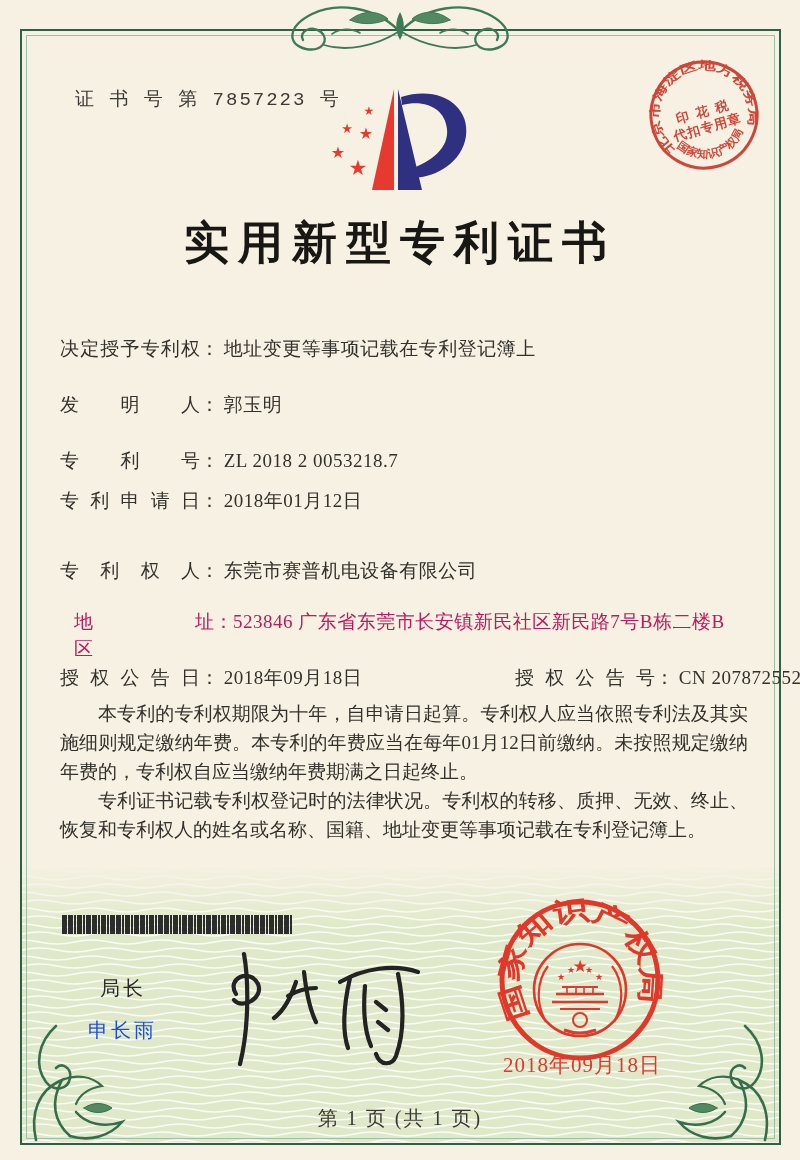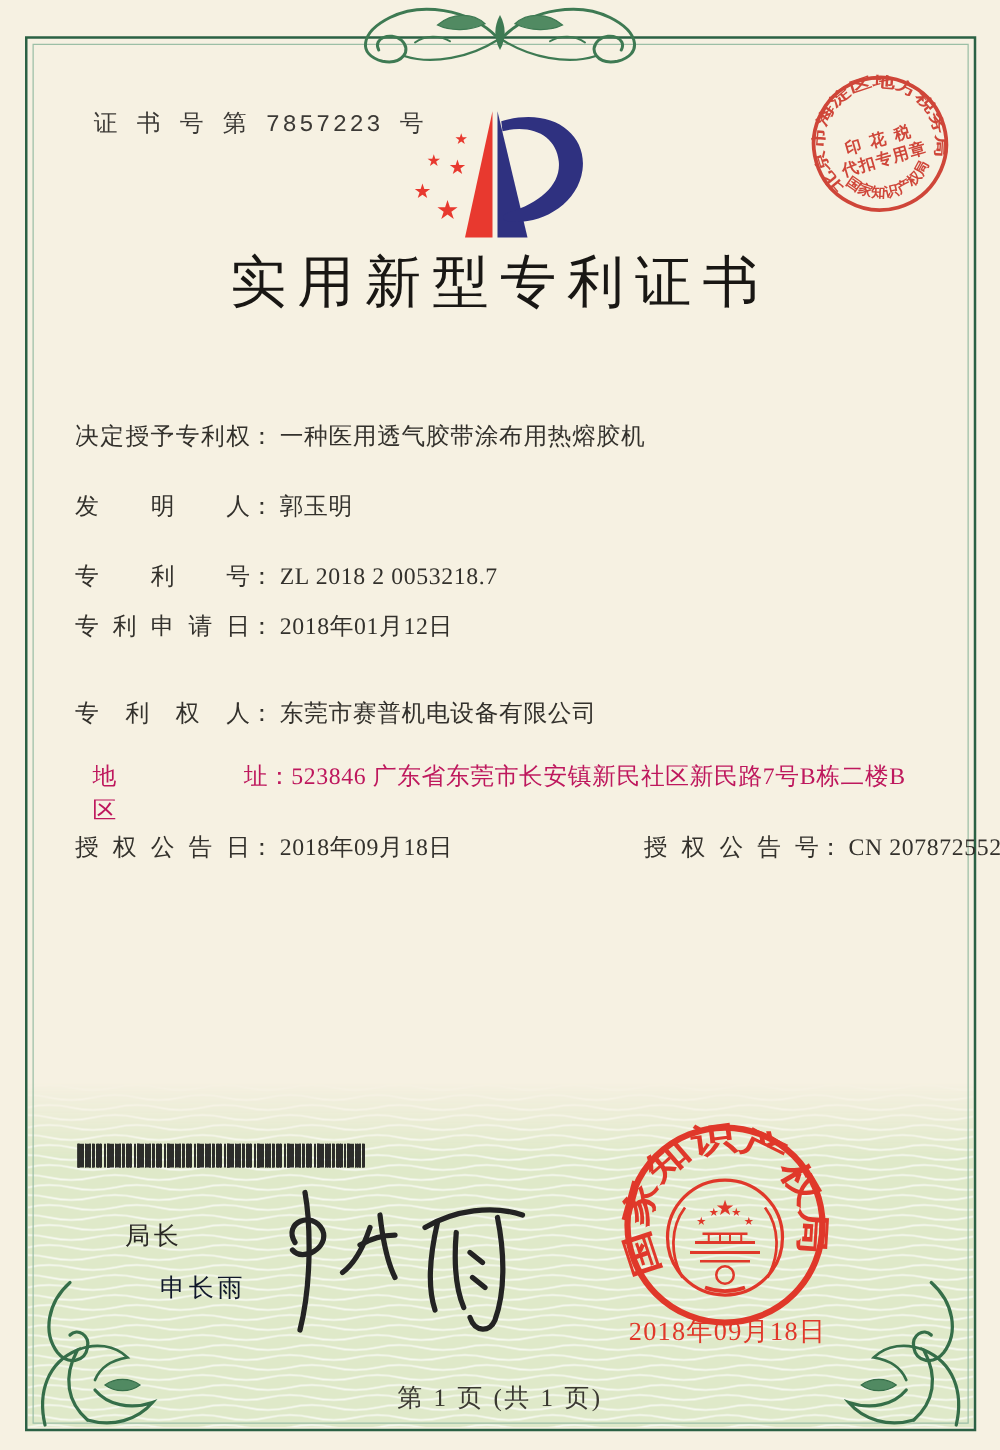--- a/index.html
+++ b/index.html
@@ -16,22 +16,22 @@
   .green-zone{
     position:absolute;left:22px;right:21px;top:866px;height:276px;
     -webkit-mask-image:linear-gradient(to bottom,transparent 0px,#000 60px);
     mask-image:linear-gradient(to bottom,transparent 0px,#000 60px);
   }
   .green-zone svg{width:100%;height:100%;display:block;}
   
   .cert-no{position:absolute;left:75px;top:86px;font-size:19px;letter-spacing:2px;color:#3c3a36;font-family:Liberation Mono, monospace;}
   .logo{position:absolute;left:328px;top:84px;width:156px;height:114px;}
   .title{
-    position:absolute;left:0;top:196px;width:100%;text-align:center;
-    font-size:45px;font-weight:400;letter-spacing:9px;color:#191714;
+    position:absolute;left:0;top:213px;width:100%;text-align:center;
+    font-size:45px;font-weight:700;letter-spacing:9px;color:#191714;
   }
   
   .field-row{position:absolute;left:60px;font-size:19px;color:#33312c;white-space:nowrap;}
   .flabel{display:inline-block;width:140px;text-align:justify;text-align-last:justify;vertical-align:top;}
   .fvalue{letter-spacing:0.5px;}
   .addr-row{position:absolute;left:74px;width:660px;font-size:19px;color:#be185d;line-height:27px;}
   .grant-no{position:absolute;left:455px;top:0;}
   
   .body-text{position:absolute;left:60px;top:699px;width:688px;}
   .body-text p{
@@ -41,21 +41,21 @@
   
   .barcode{
     position:absolute;left:62px;top:915px;width:230px;height:19px;opacity:.92;
     background:
       repeating-linear-gradient(90deg,#1d1d1d 0 2px,transparent 2px 3px),
       repeating-linear-gradient(90deg,#1d1d1d 0 1px,transparent 1px 6px),
       repeating-linear-gradient(90deg,#1d1d1d 0 3px,transparent 3px 8px);
   }
   
   .signer-title{position:absolute;left:88px;top:975px;font-size:20px;letter-spacing:3px;color:#2a2925;margin-left:12px;}
-  .signer-name{position:absolute;left:88px;top:1017px;font-size:20px;letter-spacing:3px;color:#0f172a;margin-left:40px;}
+  .signer-name{position:absolute;left:88px;top:1017px;font-size:20px;letter-spacing:3px;color:#1d4ed8;}
   .signature{position:absolute;left:192px;top:942px;width:260px;height:135px;}
   
   .tax-stamp{position:absolute;left:633px;top:44px;width:142px;height:142px;}
   .grant-seal{position:absolute;left:466px;top:874px;width:228px;height:225px;}
   
   .page-footer{position:absolute;left:0;top:1105px;width:100%;text-align:center;font-size:20px;letter-spacing:2px;color:#3a3831;}
   .ornament-top{position:absolute;left:232px;top:0px;width:336px;height:56px;}
   .corner-fl{position:absolute;width:104px;height:118px;}
   .corner-left{left:26px;top:1024px;}
   .corner-right{right:25px;top:1024px;transform:scaleX(-1);}
@@ -143,21 +143,21 @@
       <text font-size="11">
         <textPath href="#taxBot" textLength="80" lengthAdjust="spacingAndGlyphs">国家知识产权局</textPath>
       </text>
     </g>
   </svg>
 
   <div class="title">实用新型专利证书</div>
 
   <div class="field-row" style="top:336px">
     <span class="flabel">决定授予专利权</span><span>：</span>
-    <span class="fvalue">一种医用透气胶带涂布用热熔胶机</span>
+    <span class="fvalue">地址变更等事项记载在专利登记簿上</span>
   </div>
   <div class="field-row" style="top:392px">
     <span class="flabel">发明人</span><span>：</span>
     <span class="fvalue">郭玉明</span>
   </div>
   <div class="field-row" style="top:448px">
     <span class="flabel">专利号</span><span>：</span>
     <span class="fvalue">ZL 2018 2 0053218.7</span>
   </div>
   <div class="field-row" style="top:488px">
@@ -174,20 +174,22 @@
   <div class="field-row" style="top:665px;right:52px">
     <span class="flabel">授权公告日</span><span>：</span>
     <span class="fvalue">2018年09月18日</span>
     <span class="grant-no">
       <span class="flabel">授权公告号</span><span>：</span>
       <span class="fvalue">CN 207872552 U</span>
     </span>
   </div>
 
   <div class="body-text">
+    <p>本专利的专利权期限为十年，自申请日起算。专利权人应当依照专利法及其实施细则规定缴纳年费。本专利的年费应当在每年01月12日前缴纳。未按照规定缴纳年费的，专利权自应当缴纳年费期满之日起终止。</p>
+    <p>专利证书记载专利权登记时的法律状况。专利权的转移、质押、无效、终止、恢复和专利权人的姓名或名称、国籍、地址变更等事项记载在专利登记簿上。</p>
   </div>
 
   <div class="barcode"></div>
 
   <div class="signer-title">局长</div>
   <div class="signer-name">申长雨</div>
 
   <svg class="signature" viewBox="0 0 260 135">
     <g fill="none" stroke="#232323" stroke-width="4.2" stroke-linecap="round">
       <path d="M44,52 C34,36 58,26 66,42 C72,56 50,68 42,58"></path>

